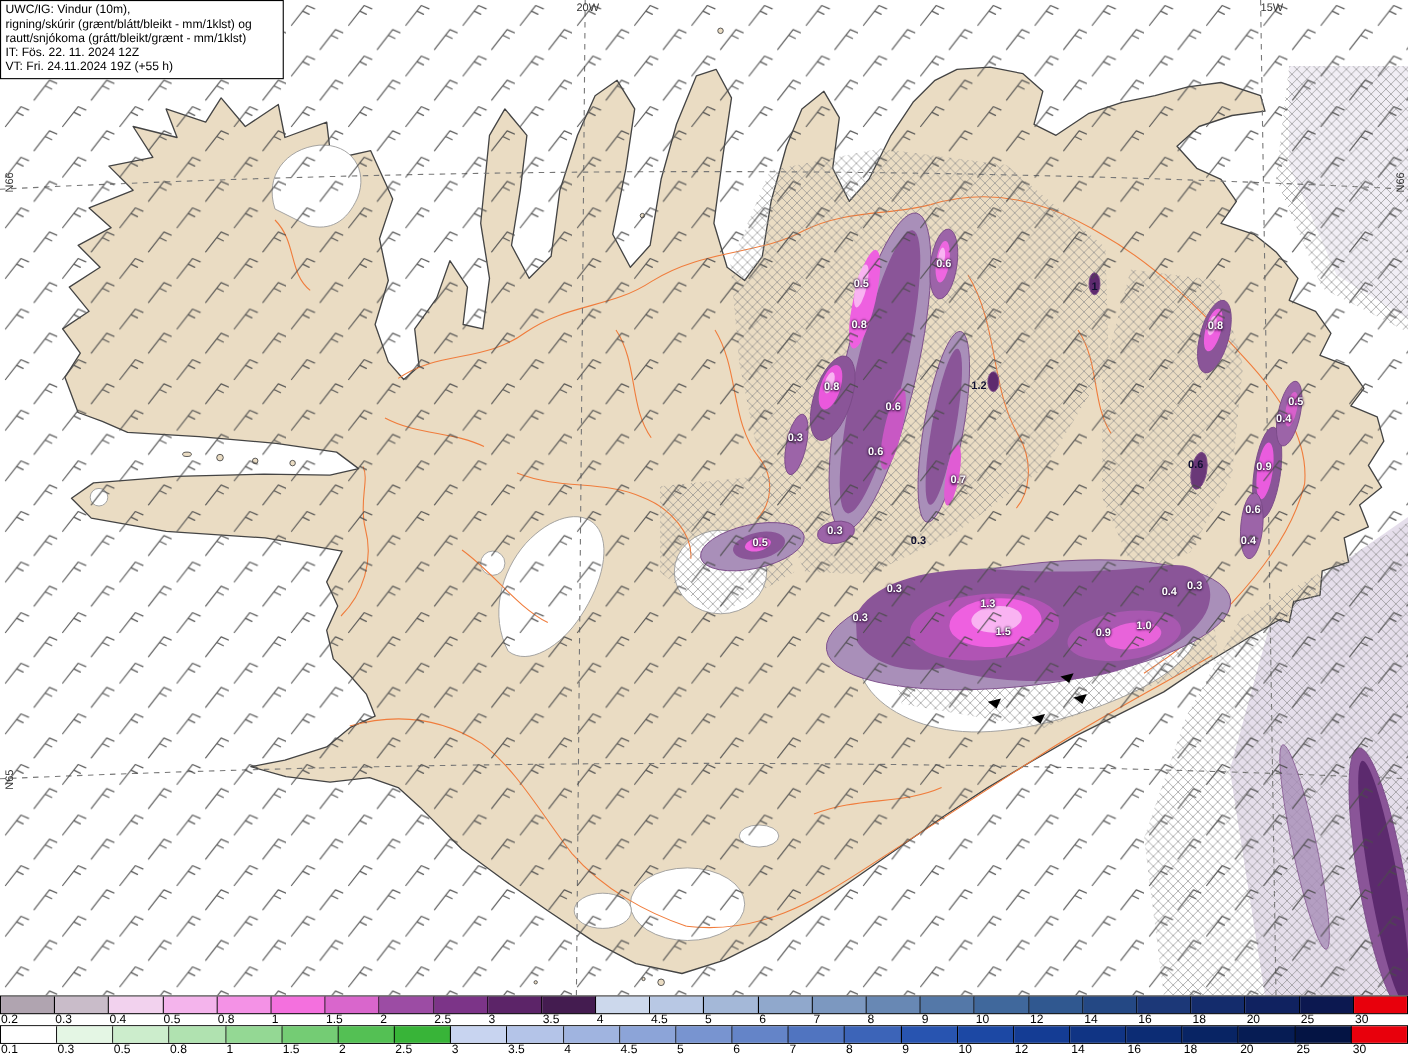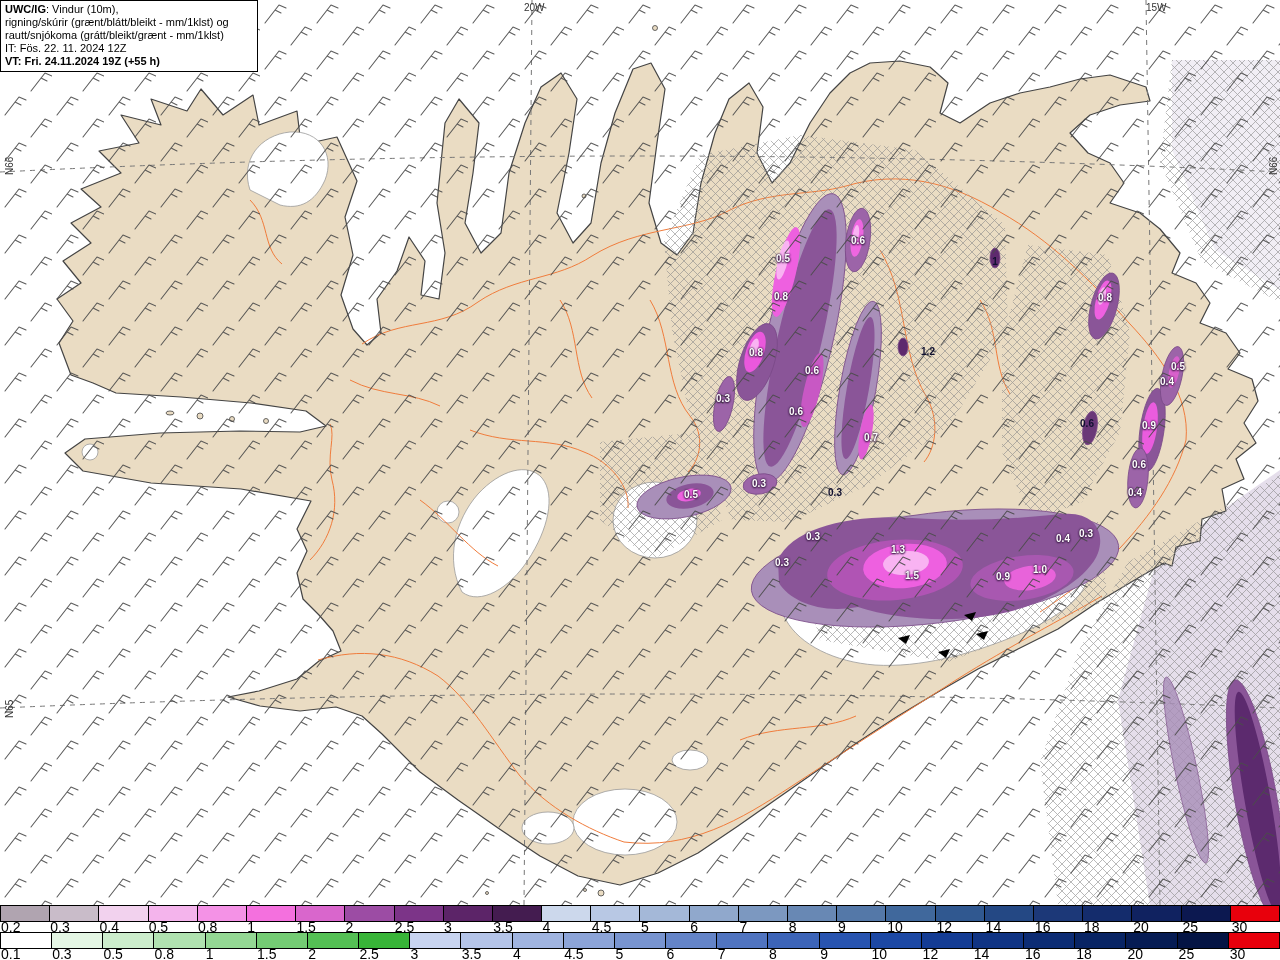--- a/index.html
+++ b/index.html
@@ -1,34 +1,34 @@
 <!DOCTYPE html>
 <html><head>
 <meta charset="utf-8">
 <style>
   html,body{margin:0;padding:0;background:#fff;font-family:"Liberation Sans",sans-serif;}
   .stage{position:relative;width:1280px;height:960px;background:#fff;overflow:hidden;outline:1px solid #000;}
   .map-svg{position:absolute;left:0;top:0;}
   
   .infobox{position:absolute;left:0;top:0;width:248px;background:#fff;border:1px solid #000;
            padding:2px 4px 3px 4px;font-size:11px;line-height:13px;color:#000;z-index:6;}
-  .infobox .b{font-weight:bold;}
+  .infobox .b{font-weight:normal;}
   
   .coord-label{position:absolute;font-size:10px;color:#333;z-index:4;white-space:nowrap;
                transform-origin:left top;background:transparent;}
   
   .plabel{position:absolute;transform:translate(-50%,-50%);font-size:10px;font-weight:bold;color:#fff;
           text-shadow:0 0 2px #3a1a44,0 0 2px #3a1a44,0 1px 2px #3a1a44;z-index:5;white-space:nowrap;}
   .plabel.dark{color:#101030;text-shadow:none;}
   
   .bars{position:absolute;left:0;bottom:0;width:1280px;height:55px;background:#fff;z-index:7;}
   .bar-row{display:flex;height:17px;border:1px solid #000;box-sizing:border-box;}
   .bar-row .seg{flex:1 1 0;border-right:1px solid #000;box-sizing:border-box;}
   .bar-row .seg:last-child{border-right:none;}
-  .lab-row{position:relative;height:10px;font-size:14px;line-height:10px;color:#000;}
+  .lab-row{position:relative;height:10px;font-size:11px;line-height:10px;color:#000;}
   .lab-row span{position:absolute;top:0;transform:translateX(1px);}
 </style>
 </head>
 <body>
 
 <div class="stage">
 
   <svg class="map-svg" width="1280" height="905" viewBox="0 0 1280 905">
     <defs>
       <pattern id="barbs" width="52" height="46" patternUnits="userSpaceOnUse">
@@ -184,21 +184,21 @@
   </svg>
 
   <div id="plabels" style="position:absolute;inset:0;pointer-events:none;">
       <div class="plabel" style="left: 783px; top: 258px;">0.5</div>
       <div class="plabel" style="left: 781px; top: 296px;">0.8</div>
       <div class="plabel" style="left: 858px; top: 240px;">0.6</div>
       <div class="plabel" style="left: 756px; top: 352px;">0.8</div>
       <div class="plabel" style="left: 812px; top: 370px;">0.6</div>
       <div class="plabel" style="left: 723px; top: 398px;">0.3</div>
       <div class="plabel" style="left: 796px; top: 411px;">0.6</div>
-      <div class="plabel dark" style="left: 928px; top: 351px;">1.2</div>
+      <div class="plabel dark" style="left: 890px; top: 351px;">1.2</div>
       <div class="plabel dark" style="left: 995px; top: 261px;">1</div>
       <div class="plabel" style="left: 871px; top: 437px;">0.7</div>
       <div class="plabel" style="left: 759px; top: 483px;">0.3</div>
       <div class="plabel" style="left: 691px; top: 494px;">0.5</div>
       <div class="plabel dark" style="left: 835px; top: 492px;">0.3</div>
       <div class="plabel" style="left: 813px; top: 536px;">0.3</div>
       <div class="plabel" style="left: 782px; top: 562px;">0.3</div>
       <div class="plabel" style="left: 898px; top: 549px;">1.3</div>
       <div class="plabel" style="left: 912px; top: 575px;">1.5</div>
       <div class="plabel" style="left: 1003px; top: 576px;">0.9</div>

